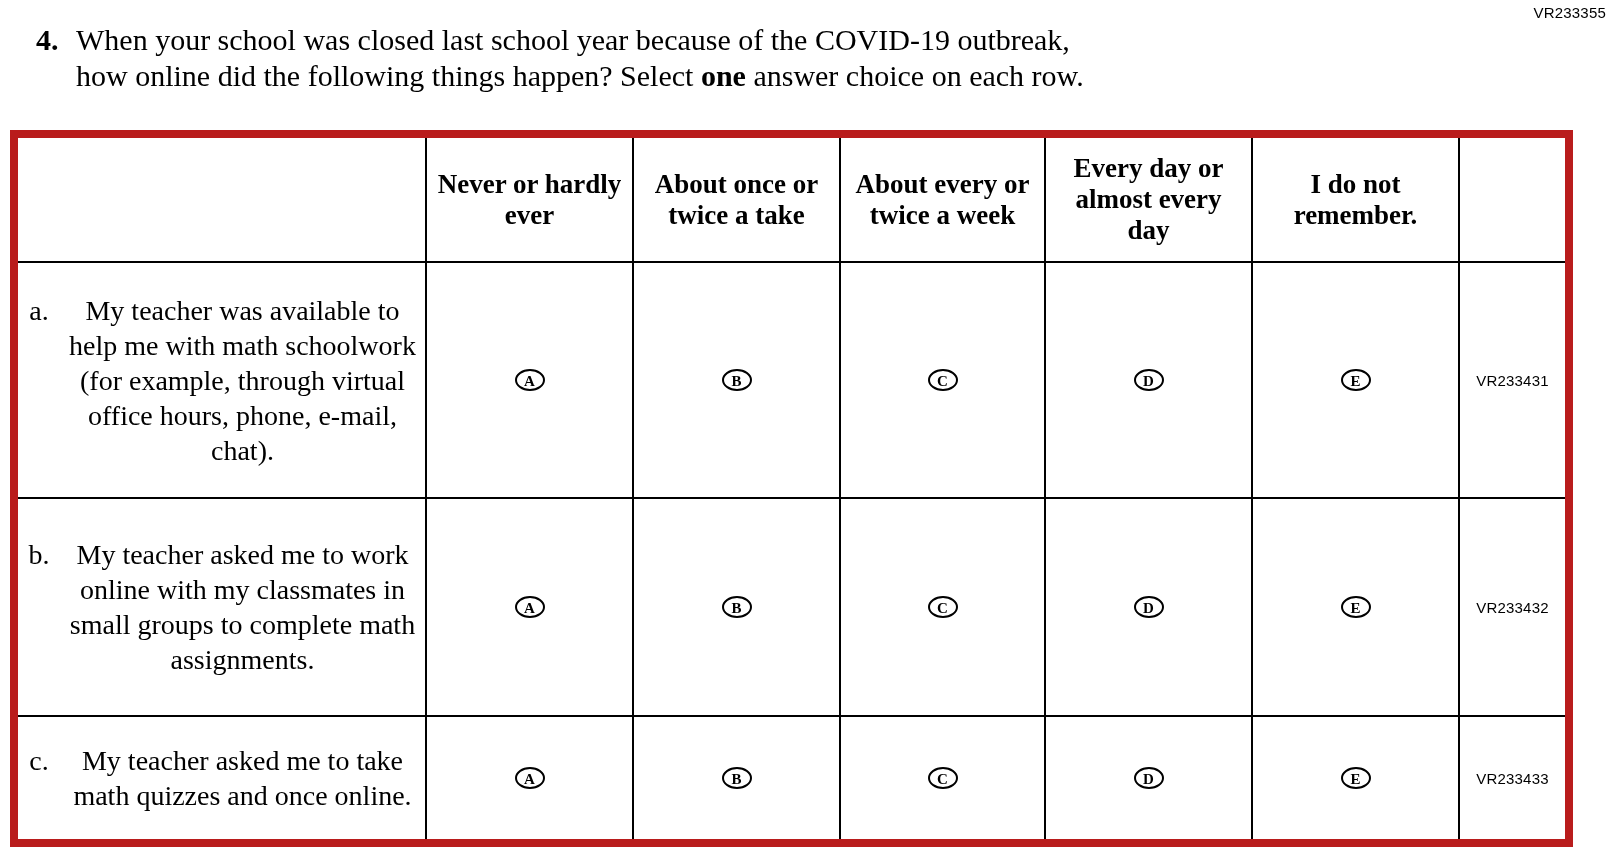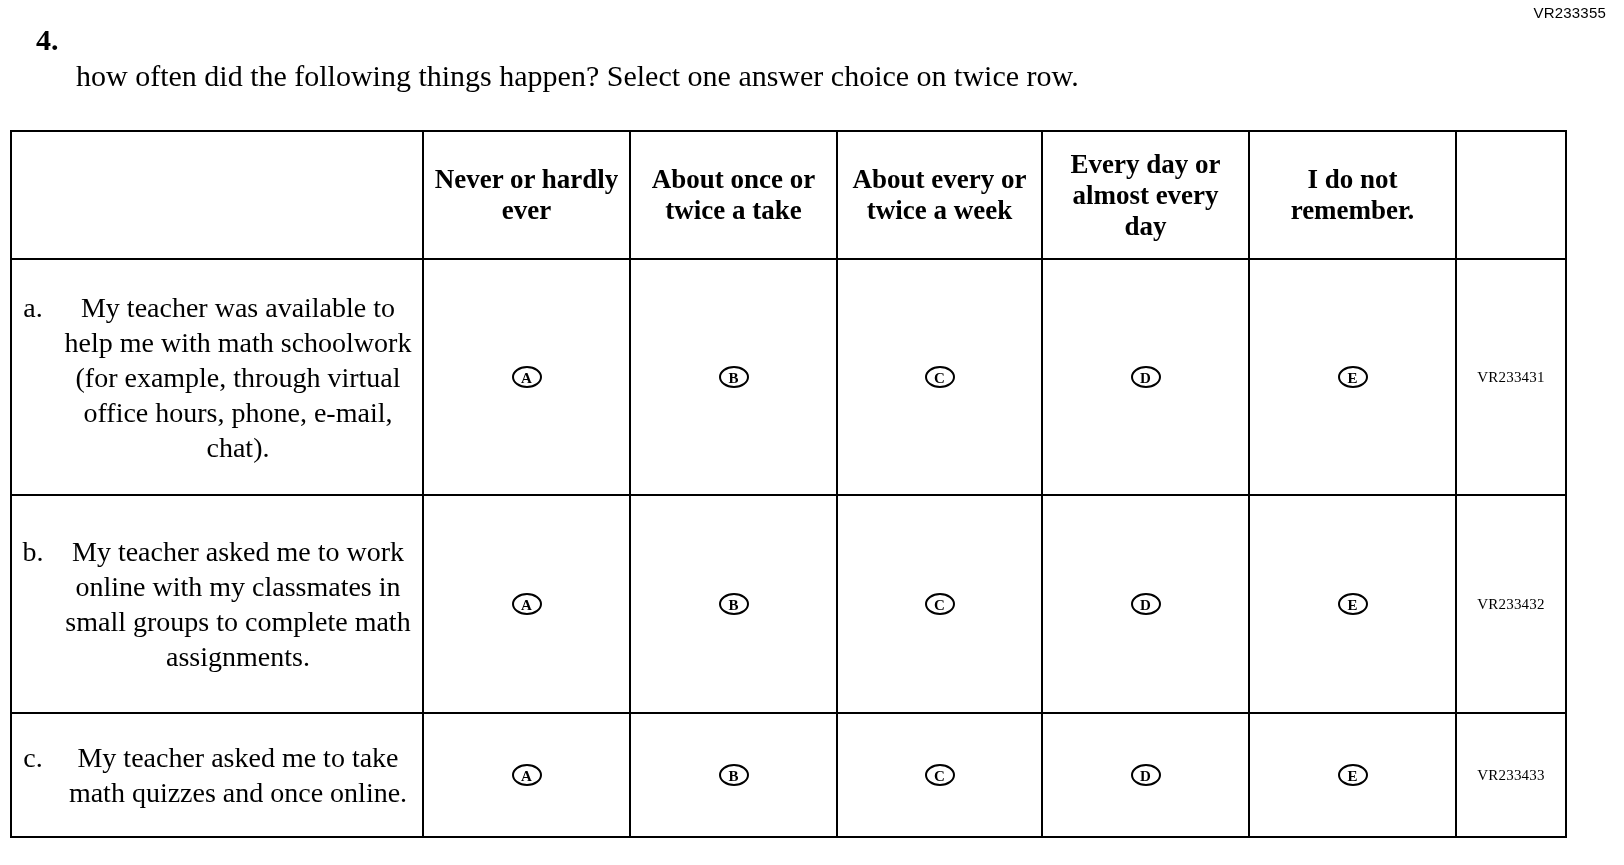--- a/index.html
+++ b/index.html
@@ -48,34 +48,34 @@
     font-size: 30px;
     line-height: 36px;
     width: 40px;
     flex: 0 0 40px;
     text-align: left;
   }
   .q-text {
     font-size: 30px;
     line-height: 36px;
   }
-  .q-text b { font-weight: normal; }
+  .q-text b { font-weight: bold; }
 
   
   .matrix-wrap {
     position: absolute;
     top: 130px;
     left: 10px;
     width: 1552px;
   }
   table.matrix {
     border-collapse: collapse;
     width: 100%;
     table-layout: fixed;
-    border: 2px solid #b91c1c;
+    border: 8px solid #b91c1c;
   }
   table.matrix td, table.matrix th {
     border: 2px solid #000;
     padding: 0;
     vertical-align: middle;
     text-align: center;
   }
   table.matrix thead th {
     font-weight: bold;
     font-size: 27px;
@@ -115,42 +115,42 @@
     line-height: 20px;
     border: 2px solid #000;
     border-radius: 50%;
     font-family: "Liberation Serif", serif;
     font-size: 15px;
     font-weight: bold;
     text-align: center;
     box-sizing: border-box;
   }
   td.row-id {
-    font-family: Liberation Serif, serif;
+    font-family: Liberation Sans, sans-serif;
     font-size: 15px;
     text-align: center;
     letter-spacing: 0.2px;
   }
 
   tr.row-a td { height: 234px; }
   tr.row-b td { height: 216px; }
   tr.row-c td { height: 122px; }
 </style>
 </head>
 <body>
 
 <div class="page">
 
   <div class="form-id">VR233355</div>
 
   <div class="question">
     <div class="q-number">4.</div>
     <div class="q-text">
-      <br>
-      <span>how often did the following things happen? Select </span><b>one</b><span> answer choice on twice row.</span>
+      <span>When your school was closed last school year because of the COVID-19 outbreak,</span><br>
+      <span>how online did the following things happen? Select </span><b>one</b><span> answer choice on each row.</span>
     </div>
   </div>
 
   <div class="matrix-wrap">
     <table class="matrix">
       <colgroup>
         <col class="c-stem">
         <col class="c-opt">
         <col class="c-opt">
         <col class="c-opt2">

